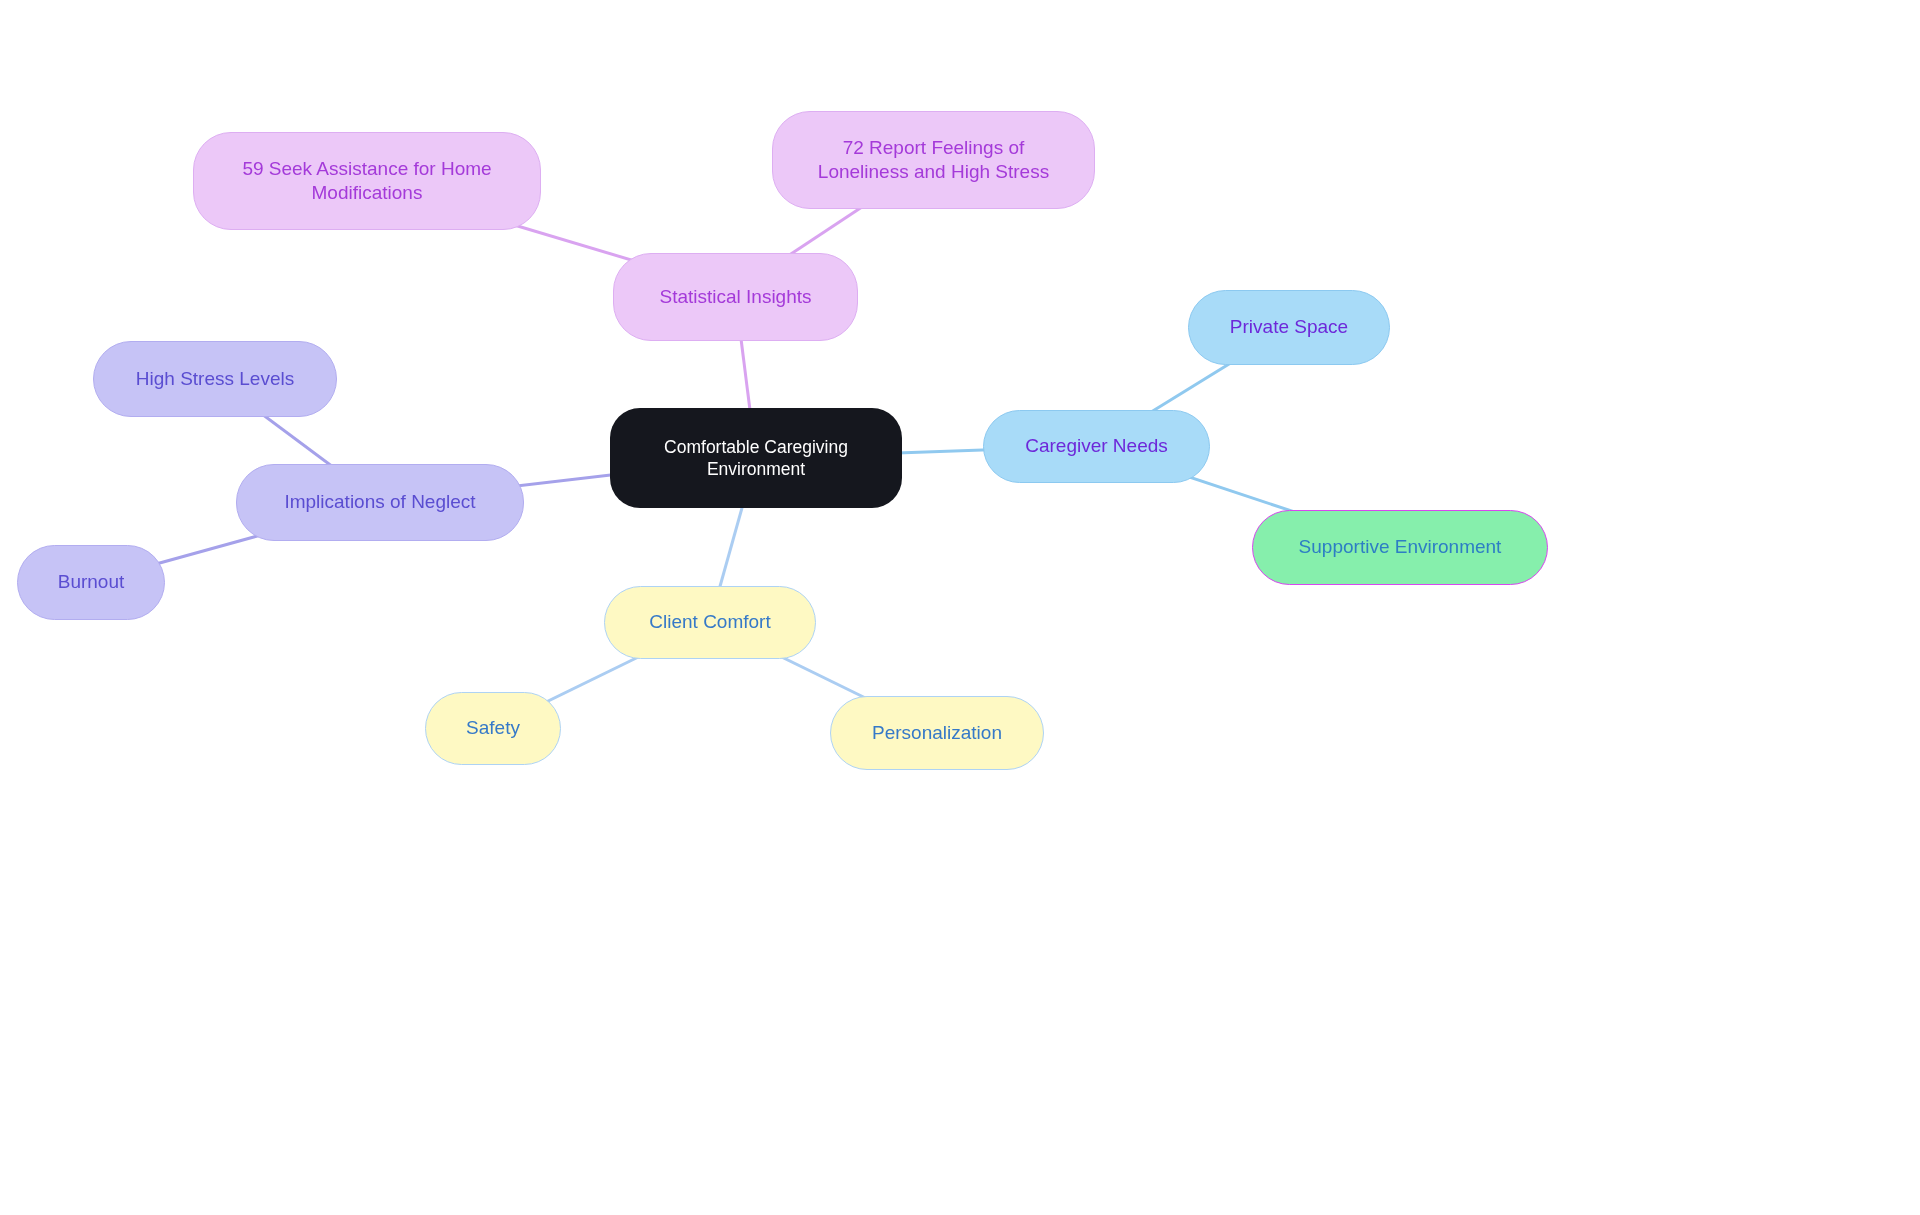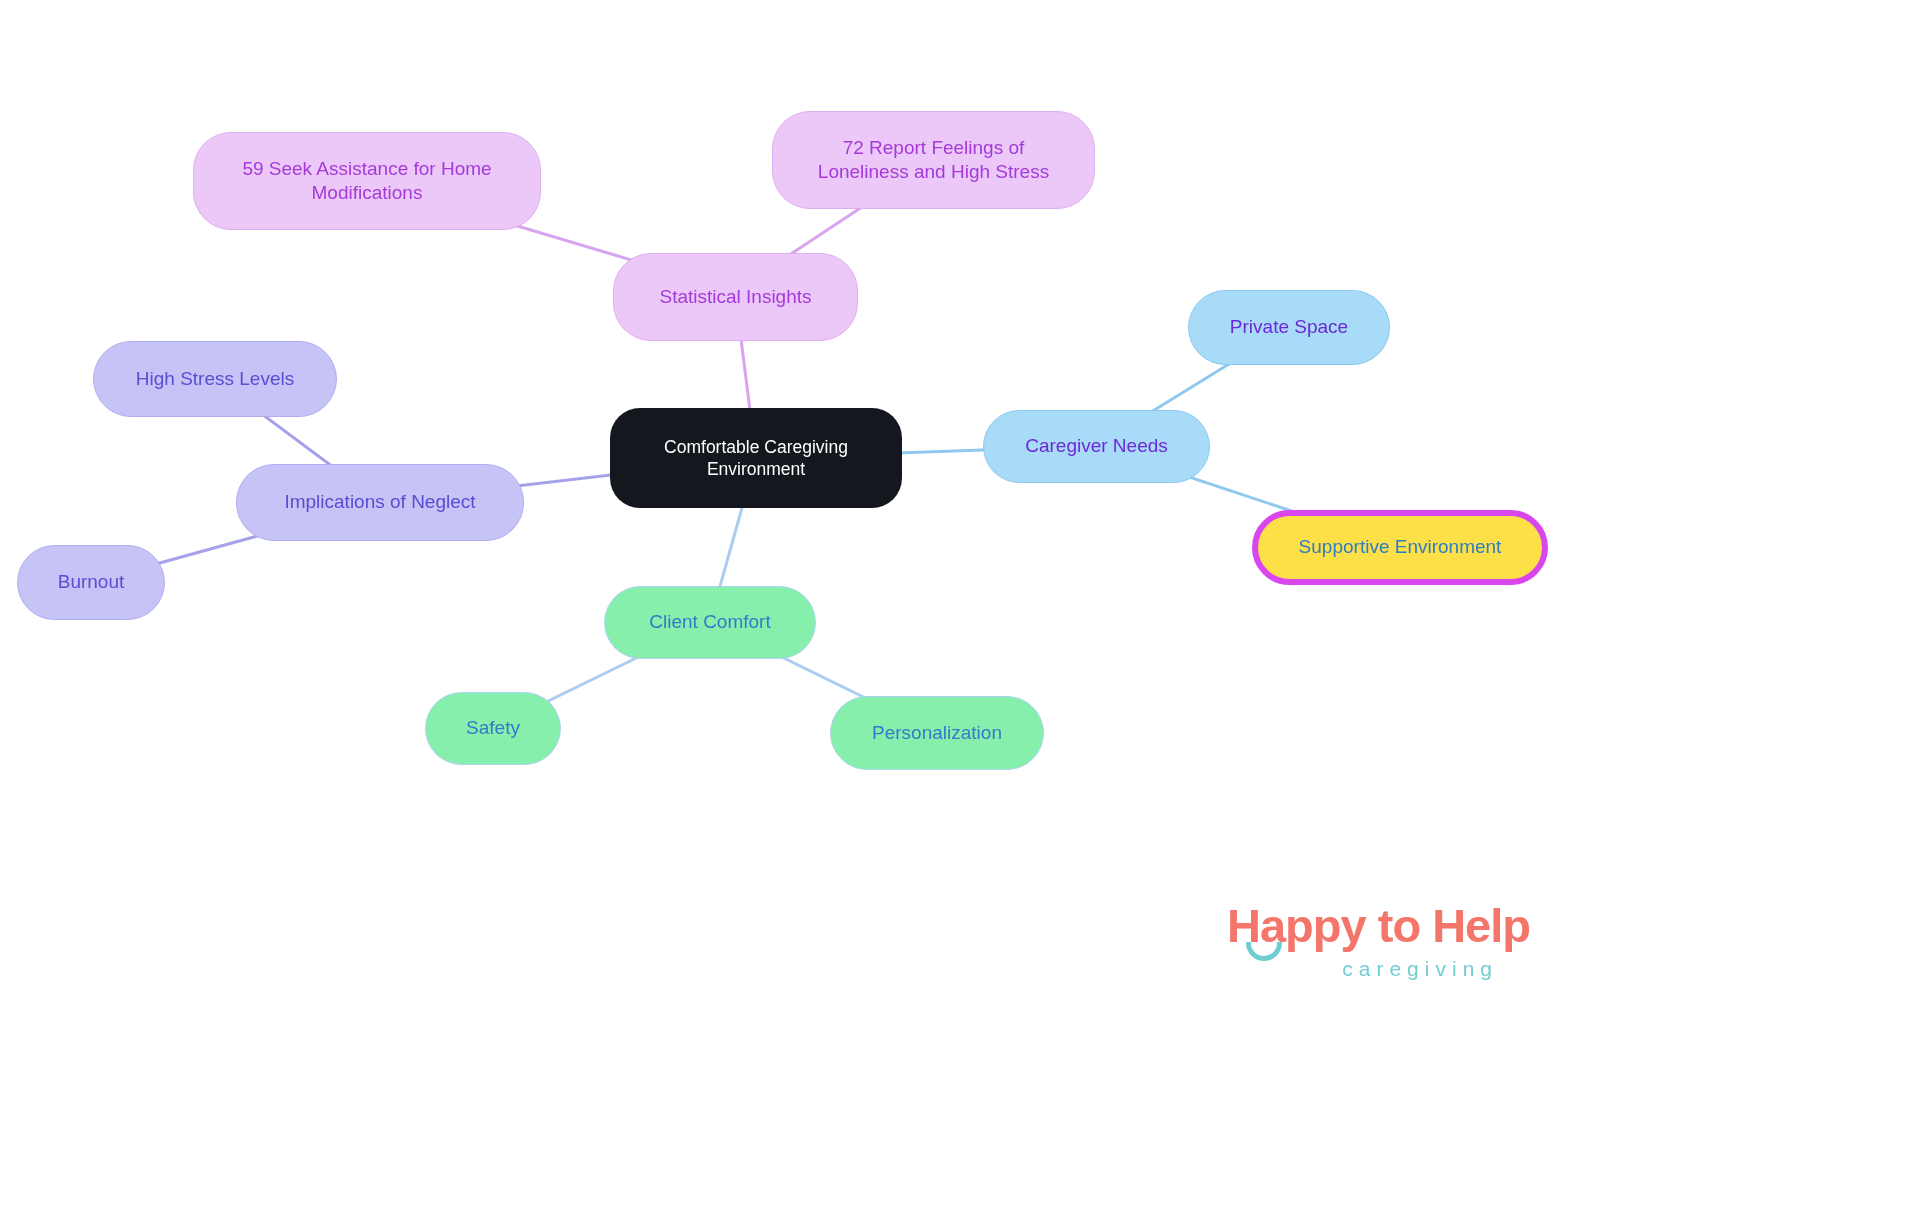--- a/index.html
+++ b/index.html
@@ -44,26 +44,26 @@
     background: #c6c3f6;
     border: 1px solid #b2adf0;
     color: #5a4dd1;
   }
   .branch-caregiver {
     background: #a8dbf8;
     border: 1px solid #8cc9f0;
     color: #6d28d9;
   }
   .branch-caregiver-alt {
-    background: #fde047;
-    border: 6px solid #d946ef;
+    background: #86efac;
+    border: 1px solid #d946ef;
     color: #2d7ec4;
   }
   .branch-client {
-    background: #86efac;
+    background: #fef9c3;
     border: 1px solid #aed3f4;
     color: #3579c8;
   }
   .logo {
     position: absolute;
     left: 1150px;
     top: 898px;
     width: 380px;
     text-align: right;
   }
@@ -155,19 +155,14 @@
   <div class="node branch-client" style="left:604px; top:586px; width:212px; height:73px;">
     <span>Client Comfort</span>
   </div>
   <div class="node branch-client" style="left:425px; top:692px; width:136px; height:73px;">
     <span>Safety</span>
   </div>
   <div class="node branch-client" style="left:830px; top:696px; width:214px; height:74px;">
     <span>Personalization</span>
   </div>
 
-  <div class="logo">
-    <div class="logo-brand">Happy to Help</div>
-    <div class="logo-smile"></div>
-    <div class="logo-tagline">caregiving</div>
-  </div>
 
 </div>
 
 </body></html>

